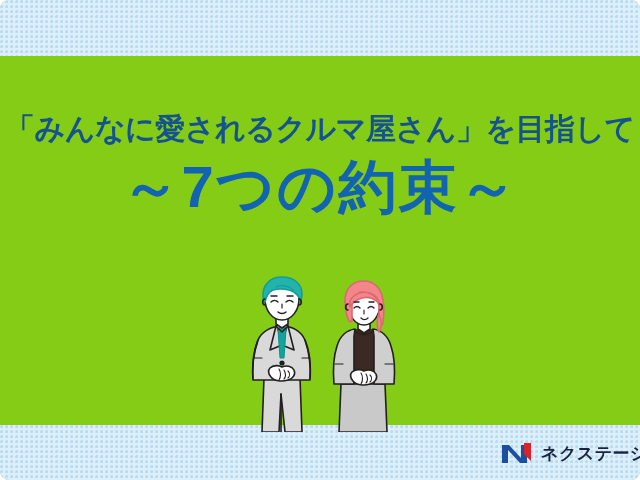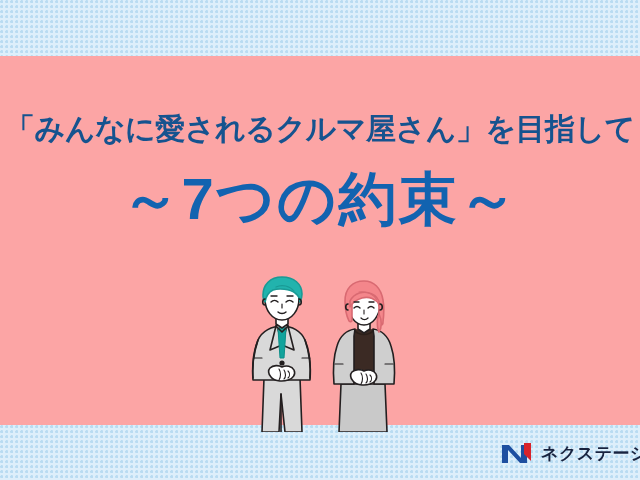--- a/index.html
+++ b/index.html
@@ -9,21 +9,22 @@
   }
   body {
     font-family: "Liberation Sans", "DejaVu Sans", sans-serif;
   }
 
   #slide {
     position: relative;
     width: 640px;
     height: 480px;
     overflow: hidden;
-    background: #fca5a5;
+    background: #84cc16;
+    border-radius: 9px;
   }
 
   
   .dot-band {
     position: absolute;
     left: 0;
     width: 640px;
     background-color: #ddeffb;
     background-image:
       radial-gradient(circle at 1.6px 1.6px, #b9dcf2 1.35px, rgba(185,220,242,0) 1.6px);
@@ -51,21 +52,21 @@
   #headline-line1 {
     font-size: 30px;
     line-height: 42px;
     font-weight: 700;
     color: #15538f;
     letter-spacing: -0.5px;
     white-space: nowrap;
   }
 
   #headline-line2 {
-    margin-top: 16px;
+    margin-top: 4px;
     font-size: 58px;
     line-height: 66px;
     font-weight: 700;
     color: #1263b0;
     letter-spacing: 2px;
     white-space: nowrap;
   }
 
   
   #illustration {

